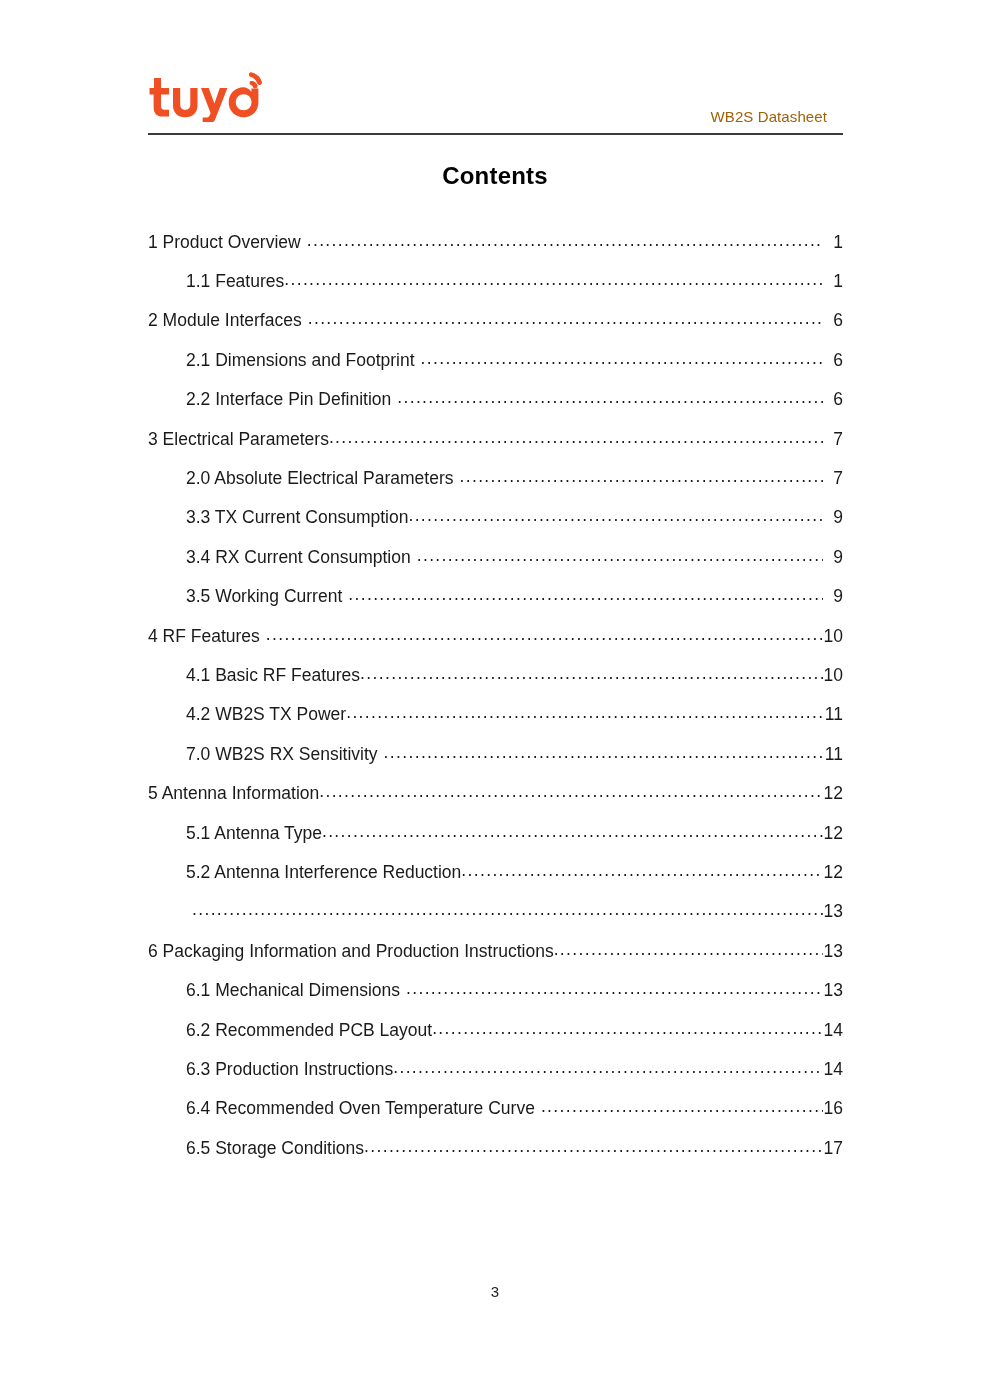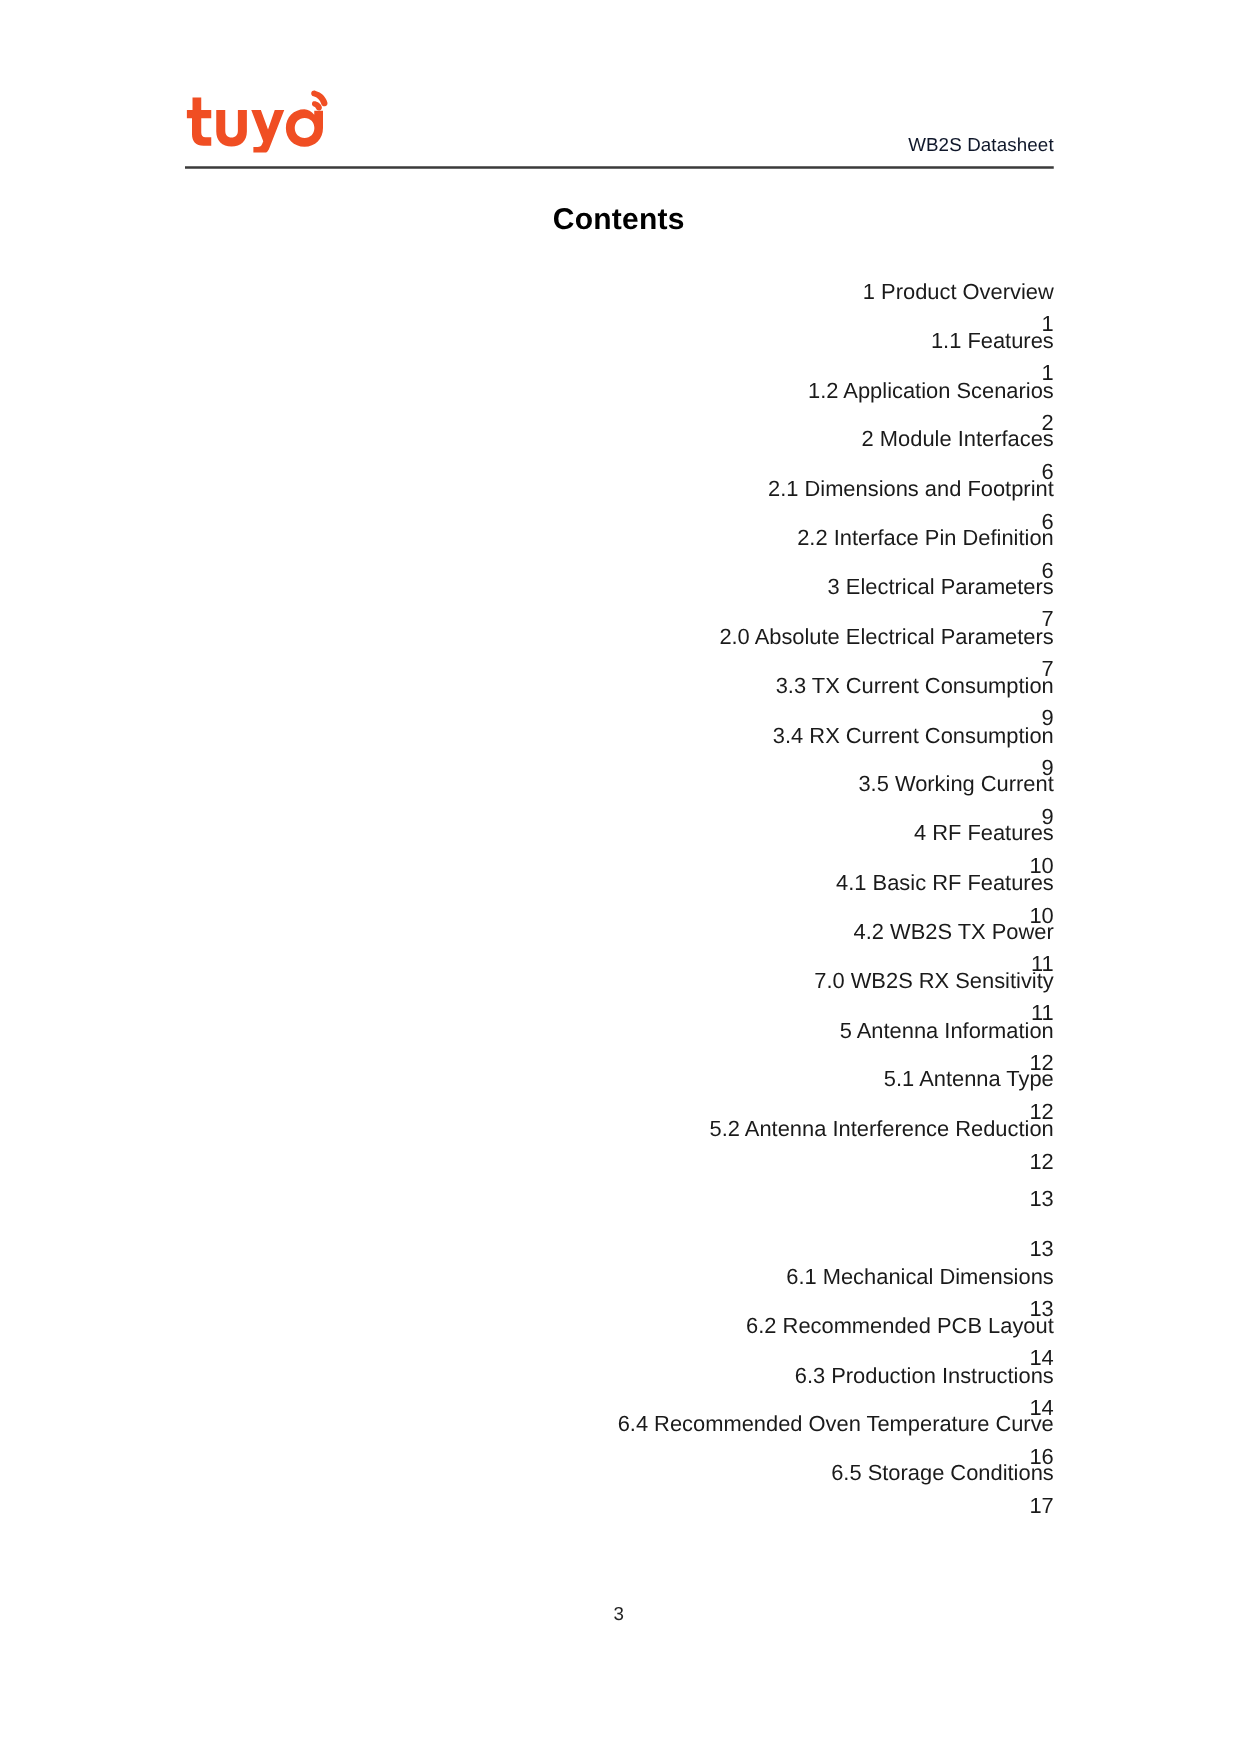--- a/index.html
+++ b/index.html
@@ -36,25 +36,25 @@
     position: absolute;
     left: 0px;
     top: 8px;
     width: 120px;
     height: 52px;
   }
   .logo svg { display: block; }
 
   .header-title {
     position: absolute;
-    right: 0px;
+    right: 16px;
     top: 46px;
     font-size: 15px;
     letter-spacing: 0.1px;
-    color: #0f172a;
+    color: #a16207;
     white-space: nowrap;
   }
   .header-rule {
     position: absolute;
     left: 148px;
     top: 133px;
     width: 695px;
     height: 0;
     border-top: 2.2px solid #3b3b3b;
   }
@@ -73,27 +73,26 @@
 
   
   .toc {
     position: absolute;
     left: 148px;
     top: 222px;
     width: 695px;
   }
   .toc-entry {
     display: flex;
-    align-items: flex-end;
+    align-items: center;
     height: 39.4px;
     font-size: 17.5px;
     line-height: 22px;
     color: #1a1a1a;
     white-space: nowrap;
-    flex-direction: column;
   }
   .toc-entry.level-2 {
     padding-left: 38px;
   }
   .toc-label {
     flex: 0 0 auto;
   }
   .toc-leader {
     flex: 1 1 auto;
     overflow: hidden;
@@ -167,25 +166,20 @@
       <div class="toc-entry level-1 gap-before-leader">
         <span class="toc-label">1 Product Overview</span>
         <span class="toc-leader"></span>
         <span class="toc-page">1</span>
       </div>
       <div class="toc-entry level-2">
         <span class="toc-label">1.1 Features</span>
         <span class="toc-leader"></span>
         <span class="toc-page">1</span>
       </div>
-      <div class="toc-entry level-2 gap-before-leader">
-        <span class="toc-label">1.2 Application Scenarios</span>
-        <span class="toc-leader"></span>
-        <span class="toc-page">2</span>
-      </div>
       <div class="toc-entry level-1 gap-before-leader">
         <span class="toc-label">2 Module Interfaces</span>
         <span class="toc-leader"></span>
         <span class="toc-page">6</span>
       </div>
       <div class="toc-entry level-2 gap-before-leader">
         <span class="toc-label">2.1 Dimensions and Footprint</span>
         <span class="toc-leader"></span>
         <span class="toc-page">6</span>
       </div>
@@ -252,20 +246,21 @@
       <div class="toc-entry level-2">
         <span class="toc-label">5.2 Antenna Interference Reduction</span>
         <span class="toc-leader"></span>
         <span class="toc-page">12</span>
       </div>
       <div class="toc-entry level-2 gap-before-leader">
         <span class="toc-leader"></span>
         <span class="toc-page">13</span>
       </div>
       <div class="toc-entry level-1">
+        <span class="toc-label">6 Packaging Information and Production Instructions</span>
         <span class="toc-leader"></span>
         <span class="toc-page">13</span>
       </div>
       <div class="toc-entry level-2 gap-before-leader">
         <span class="toc-label">6.1 Mechanical Dimensions</span>
         <span class="toc-leader"></span>
         <span class="toc-page">13</span>
       </div>
       <div class="toc-entry level-2">
         <span class="toc-label">6.2 Recommended PCB Layout</span>

